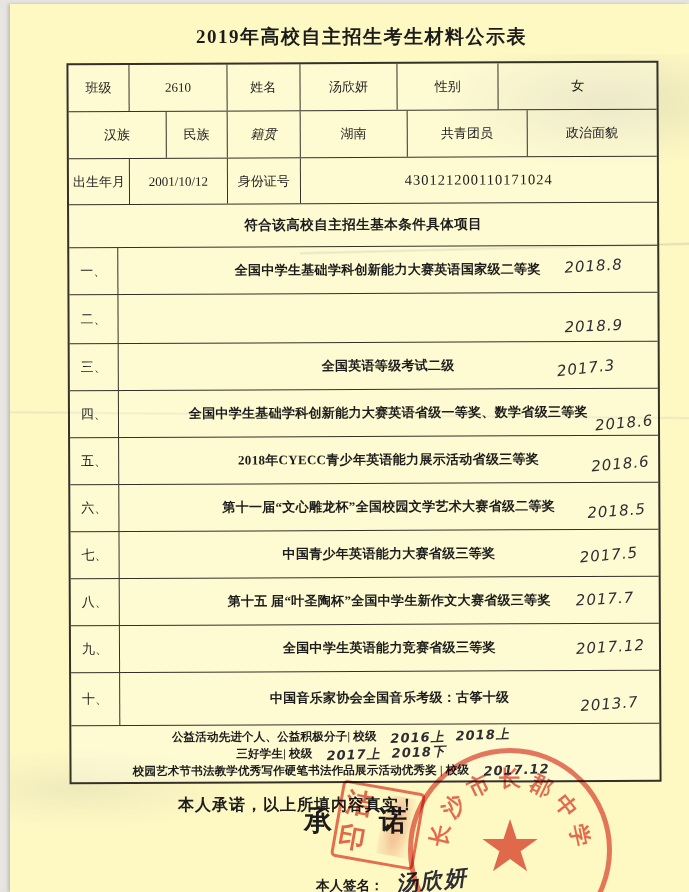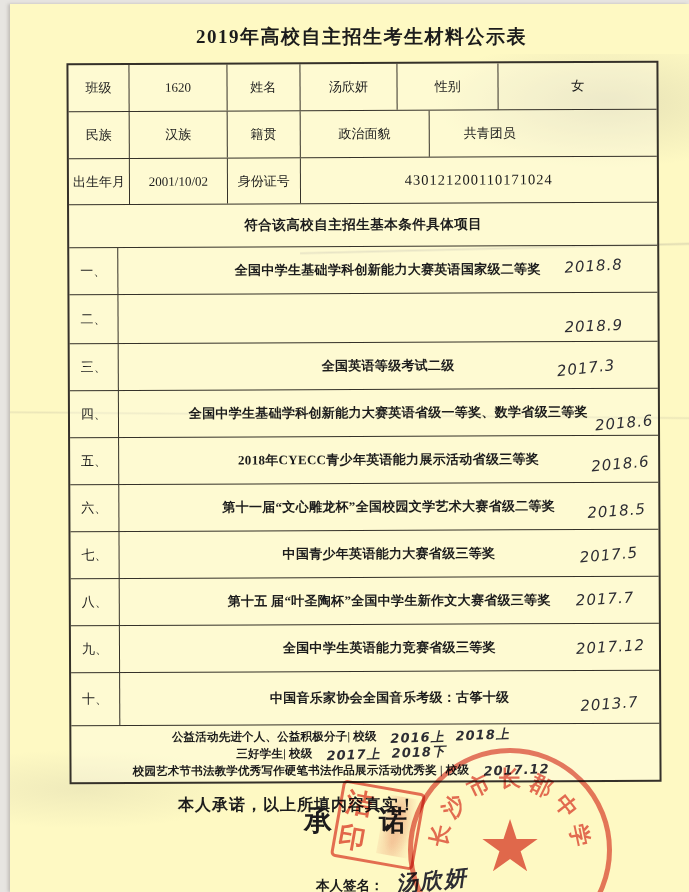--- a/index.html
+++ b/index.html
@@ -40,21 +40,21 @@
   .row:last-child{border-bottom:none;}
   .cell{
     box-sizing:border-box;border-right:1.6px solid #353129;
     display:flex;align-items:center;justify-content:center;
     font-size:13px;text-align:center;position:relative;
   }
   .cell:last-child{border-right:none;}
   .r-info{height:46px;}
   .r1 .c1{width:10.4%;} .r1 .c2{width:16.6%;} .r1 .c3{width:12.4%;}
   .r1 .c4{width:16.6%;} .r1 .c5{width:17.2%;} .r1 .c6{width:26.8%;}
-  .r2 .c1{width:10.4%;} .r2 .c2{width:16.6%;} .r2 .c3{width:12.4%;}
+  .r2 .c1{width:10.4%;} .r2 .c2{width:16.6%;} .r2 .c3{width:12.4%;font-style:italic;}
   .r2 .c4{width:18.2%;} .r2 .c5{width:22.0%;} .r2 .c6{width:20.4%;}
   .r3{height:45px;}
   .r3 .c1{width:10.4%;} .r3 .c2{width:16.6%;} .r3 .c3{width:12.4%;} .r3 .c4{width:60.6%;}
   .idnum{font-size:14.5px;letter-spacing:1px;font-family:"Liberation Serif",serif;}
   .r-section{height:42px;}
   .r-section .cfull{width:100%;font-weight:600;font-size:13.5px;letter-spacing:.5px;}
 
   .r-item{height:46px;}
   .r-item.h48{height:48px;} .r-item.h52{height:52px;}
   .r-item .no{width:8.3%;font-size:13px;}
@@ -140,38 +140,39 @@
   <div class="crease crease2"></div>
   <div class="crease crease3"></div>
   <div class="crease crease4"></div>
 
   <h1 class="title">2019年高校自主招生考生材料公示表</h1>
 
   <div class="form-table">
 
     <div class="row r-info r1">
       <div class="cell c1">班级</div>
-      <div class="cell c2">1620</div>
+      <div class="cell c2">2610</div>
       <div class="cell c3">姓名</div>
       <div class="cell c4">汤欣妍</div>
       <div class="cell c5">性别</div>
       <div class="cell c6">女</div>
     </div>
 
     <div class="row r-info r2">
+      <div class="cell c2">汉族</div>
       <div class="cell c1">民族</div>
-      <div class="cell c2">汉族</div>
       <div class="cell c3">籍贯</div>
+      <div class="cell c4">湖南</div>
+      <div class="cell c6">共青团员</div>
       <div class="cell c5">政治面貌</div>
-      <div class="cell c6">共青团员</div>
     </div>
 
     <div class="row r-info r3">
       <div class="cell c1">出生年月</div>
-      <div class="cell c2">2001/10/02</div>
+      <div class="cell c2">2001/10/12</div>
       <div class="cell c3">身份证号</div>
       <div class="cell c4 idnum">430121200110171024</div>
     </div>
 
     <div class="row r-section">
       <div class="cell cfull">符合该高校自主招生基本条件具体项目</div>
     </div>
 
     <div class="row r-item">
       <div class="cell no">一、</div>

